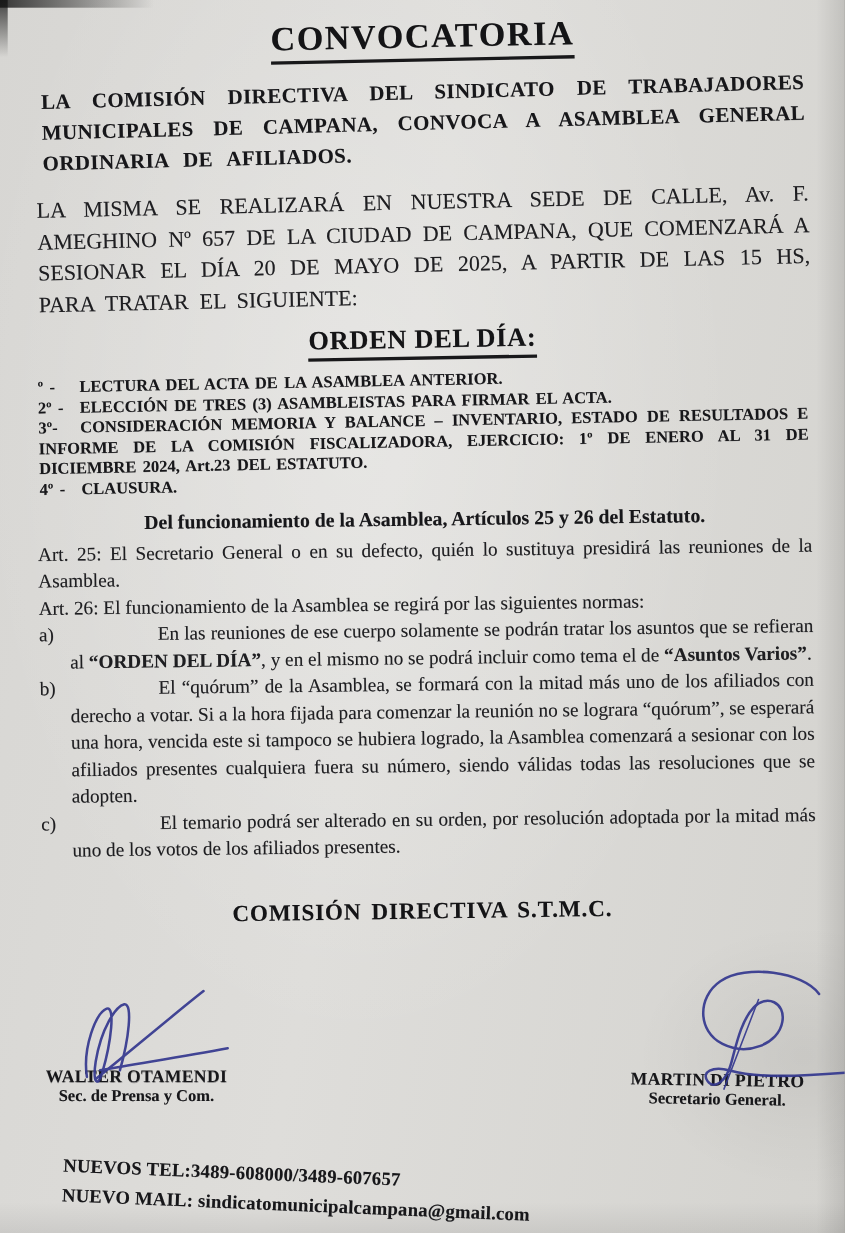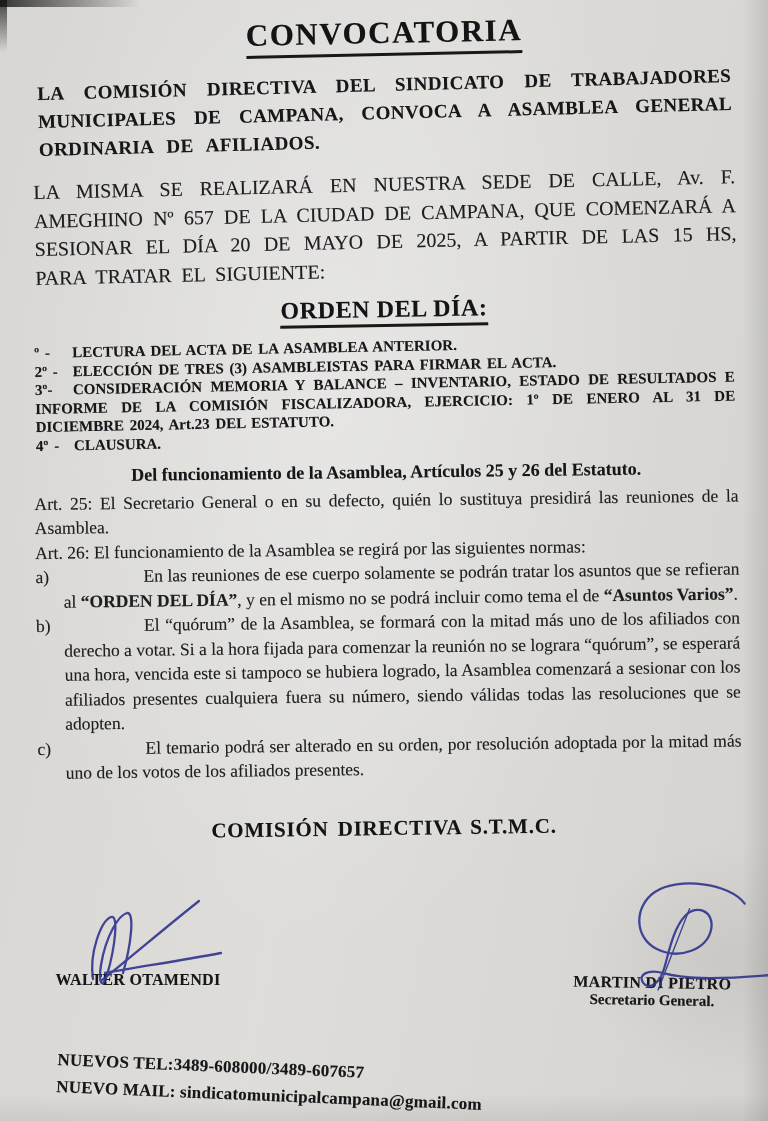--- a/index.html
+++ b/index.html
@@ -86,21 +86,21 @@
   .b { font-weight: bold; }
 
   .committee-heading {
     position: absolute; top: 816px; left: 0; width: 100%;
     text-align: center; font-size: 21px; font-weight: bold;
     letter-spacing: .8px; word-spacing: 3px;
     transform: rotate(-0.8deg); color: #141416;
   }
 
   .sig-block { position: absolute; text-align: center; }
-  .sig-left  { left: 18px;  top: 893px; width: 240px; }
+  .sig-left  { left: 4px;  top: 893px; width: 240px; }
   .sig-right { left: 538px; top: 870px; width: 230px; transform: rotate(1deg); }
   .sig-svg { display: block; margin: 0 auto; overflow: visible; }
   .sig-left  .sig-svg { margin-bottom: -14px; }
   .sig-right .sig-svg { margin-bottom: -20px; }
   .sig-name { font-size: 16px; font-weight: bold; letter-spacing: .3px; color: #17171a; }
   .sig-role { font-size: 15px; font-weight: bold; color: #17171a; }
 
   .contact {
     position: absolute; left: 58px; top: 1046px;
     font-size: 17px; font-weight: bold; line-height: 27px;
@@ -164,20 +164,21 @@
 
   <div class="committee-heading">COMISIÓN DIRECTIVA S.T.M.C.</div>
 
   <div class="sig-block sig-left">
     <svg class="sig-svg" width="190" height="92" viewBox="0 0 190 92" fill="none" stroke="#34388f" stroke-width="2.3" stroke-linecap="round" opacity="0.92">
       <path d="M 58 88 C 88 64 128 30 156 8"></path>
       <path d="M 50 86 C 46 60 58 28 68 24 C 76 21 72 55 64 82 C 60 96 55 92 58 72 C 63 42 76 22 84 20 C 92 19 88 52 80 80"></path>
       <path d="M 62 80 C 95 74 135 68 178 60"></path>
     </svg>
     <div class="sig-name">WALTER OTAMENDI</div>
+    <div class="sig-role">Sec. de Prensa y Com.</div>
   </div>
 
   <div class="sig-block sig-right">
     <svg class="sig-svg" width="228" height="124" viewBox="0 0 228 124" fill="none" stroke="#34388f" stroke-width="2.3" stroke-linecap="round" opacity="0.92">
       <path d="M 205 32 C 190 12 138 6 115 22 C 94 37 95 68 118 79 C 141 90 169 78 172 58 C 175 40 157 33 146 45 C 134 58 130 82 126 97 C 122 113 111 121 105 113 C 99 105 109 99 125 103 C 144 108 172 109 232 103"></path>
       <path d="M 150 38 L 120 120" stroke-width="1.4"></path>
     </svg>
     <div class="sig-name">MARTIN DI PIETRO</div>
     <div class="sig-role">Secretario General.</div>
   </div>

